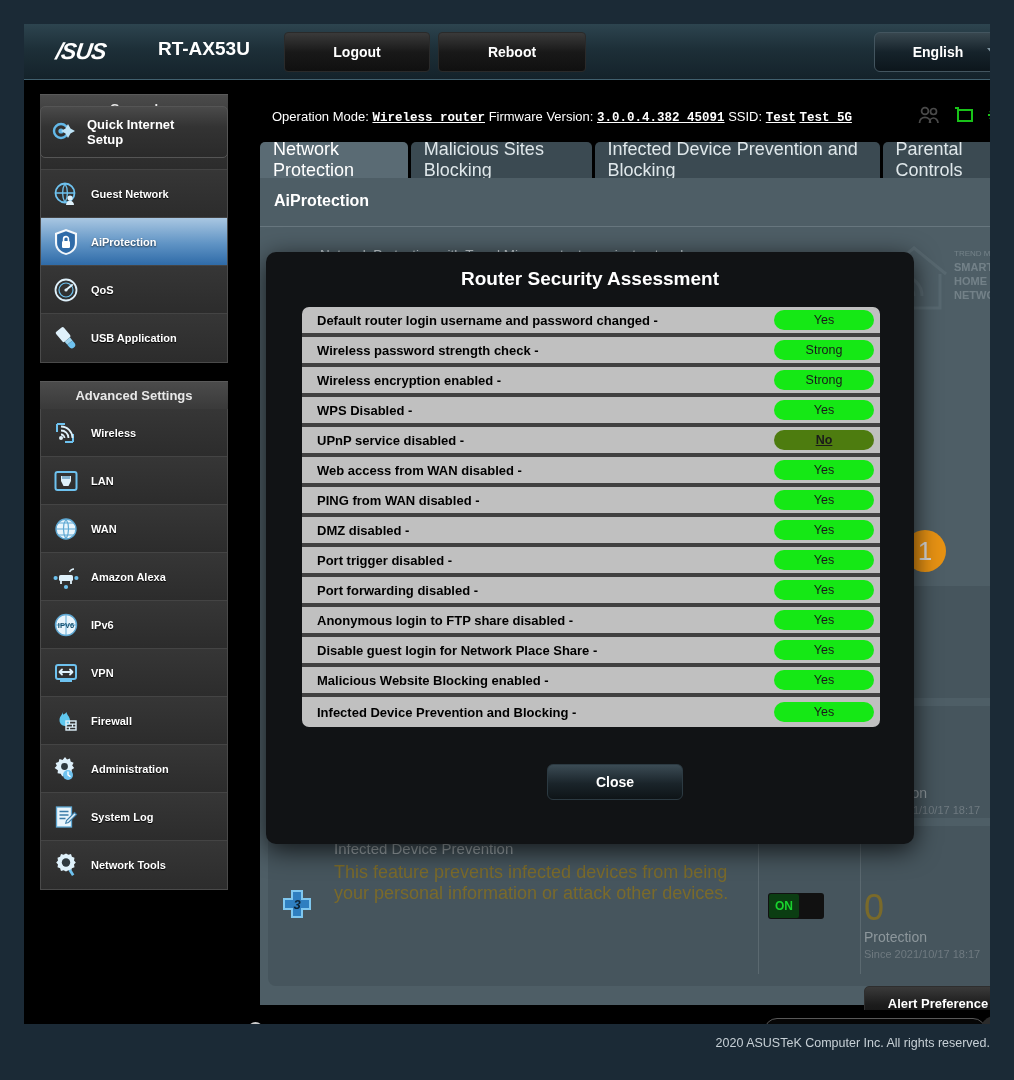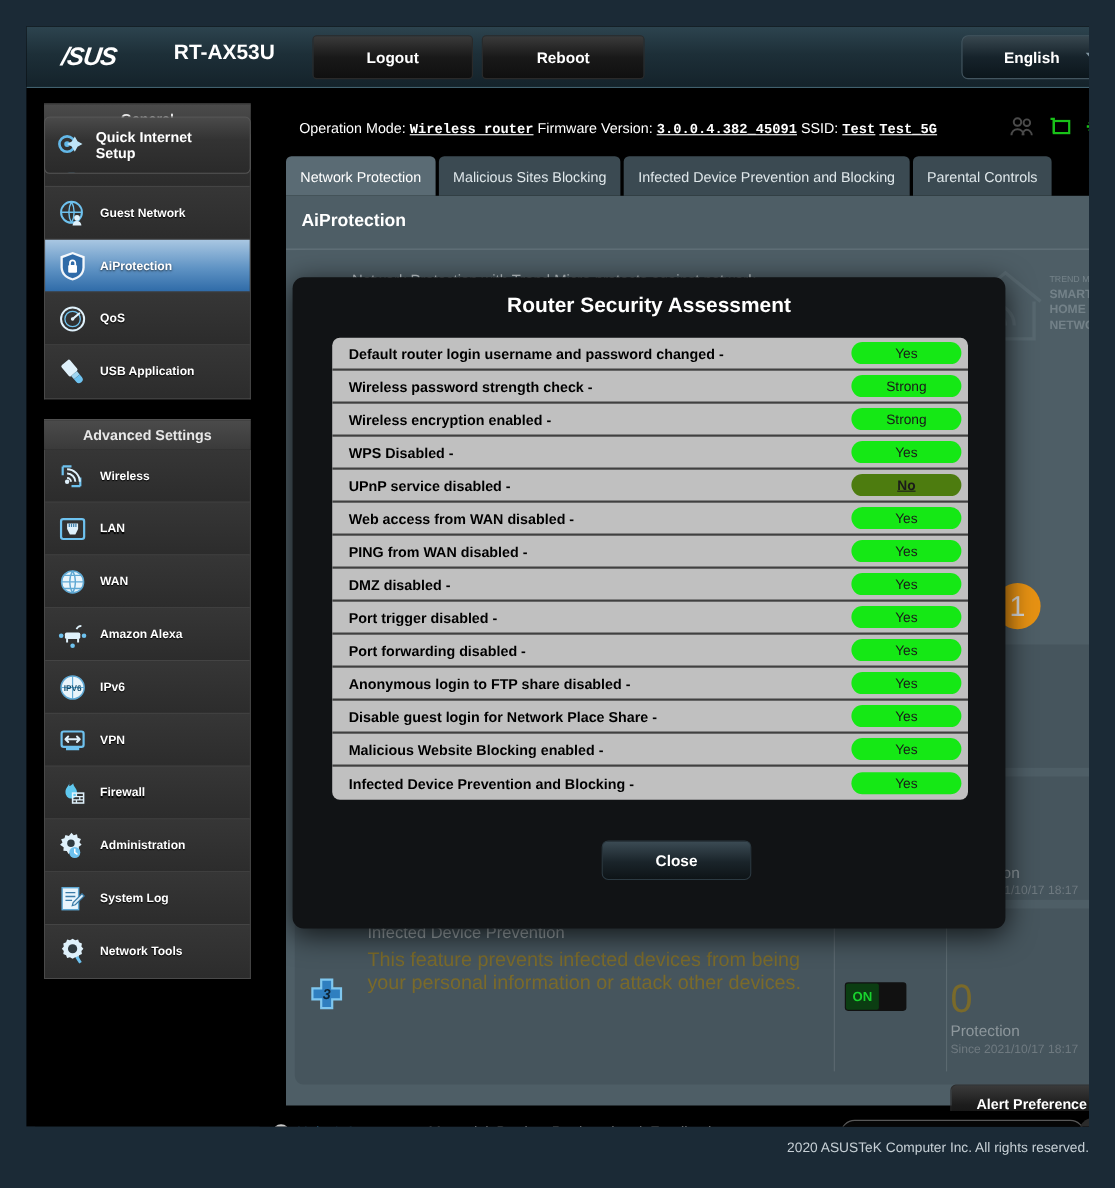--- a/index.html
+++ b/index.html
@@ -86,21 +86,21 @@
   .mi.active .lbl{ text-shadow:0 1px 2px rgba(0,0,0,.7); }
   .gap { height: 18px; }
   
   .main { position: absolute; left: 236px; top: 74px; width: 760px; height: 912px; }
   .infobar { position:absolute; left:0; top:0; width:760px; height:40px; color:#fff; font-size:13px; }
   .infobar .line { position:absolute; left:12px; top:11px; white-space:nowrap; }
   .infobar u { text-decoration: underline; font-family:"Liberation Mono", monospace; font-weight:bold; font-size:12.5px;}
   .hicons { position:absolute; right:10px; top:8px; display:flex; gap:12px; align-items:center;}
   .tabs { position:absolute; left:0; top:44px; width:760px; height:36px; display:flex; gap:3px; }
   .tab {
-    background:#3b4a52; color:#dfe7ea; font-size:13px;
+    background:#3b4a52; color:#dfe7ea; font-size:18px;
     display:flex; align-items:center; padding:0 13px;
     border-radius:5px 5px 0 0; cursor:pointer;
   }
   .tab.active{ background:#5a6b74; color:#fff; }
   .panel { position:absolute; left:0; top:80px; width:760px; height:827px; background:#4e5e66; }
   .panel-title { position:absolute; left:14px; top:14px; color:#fff; font-size:16px; font-weight:bold; }
   .panel-rule { position:absolute; left:0; top:48px; width:760px; height:1px; background:#67767e; }
   .intro { position:absolute; left:60px; top:64px; width:560px; color:#c9d2d7; font-size:13.5px; line-height:25px; text-align:left;}
   .intro .faq { color:#b9c3c8; }
   .watermark { position:absolute; right:8px; top:56px; width:140px; height:90px; opacity:.30;}
@@ -163,21 +163,21 @@
     position:absolute; left:242px; top:228px; width:648px; height:592px;
     background:#111315; border-radius:10px;
     box-shadow:0 6px 26px rgba(0,0,0,.75);
   }
   .modal-title { position:absolute; top:16px; width:100%; text-align:center;
     color:#fff; font-size:19px; font-weight:bold; }
   .assess-list {
     position:absolute; left:36px; top:55px; width:578px;
     background:#c0c0c0; border-radius:7px; overflow:hidden;
   }
-  .arow { height:30px; display:flex; align-items:center; border-bottom:2px solid #404040; position:relative;}
+  .arow { height:30px; display:flex; align-items:center; border-bottom:4px solid #404040; position:relative;}
   .arow:last-child{ border-bottom:none; }
   .arow .atxt { flex:1; padding-left:15px; color:#000; font-size:13px; font-weight:bold;}
   .pill {
     width:100px; height:20px; margin-right:6px; border-radius:10px;
     display:flex; align-items:center; justify-content:center;
     font-size:12.5px; color:#1a1a1a; cursor:pointer;
   }
   .pill.yes { background:#15e815; }
   .pill.no { background:#4d7c0f; text-decoration:underline; font-weight:bold;}
   .close-btn {

